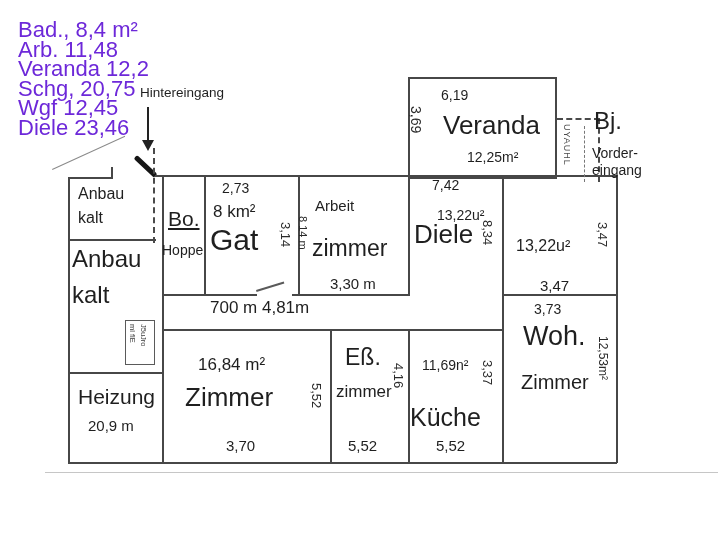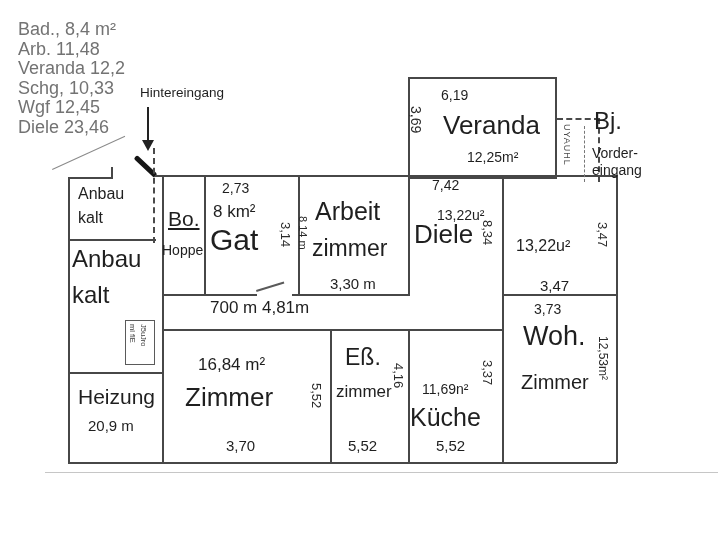--- a/index.html
+++ b/index.html
@@ -6,32 +6,32 @@
   .plan{position:relative;width:720px;height:548px;background:#ffffff;overflow:hidden;
         font-family:"Liberation Sans",sans-serif;color:#1f1f1f;}
   .lbl{position:absolute;white-space:nowrap;line-height:1.05;color:#1f1f1f;}
   .vlbl{position:absolute;white-space:nowrap;line-height:1;color:#2a2a2a;
         writing-mode:vertical-rl;}
   .wall{position:absolute;background:#474747;}
   .dashv{position:absolute;width:0;border-left:2px dashed #4a4a4a;}
   .dashh{position:absolute;height:0;border-top:2px dashed #4a4a4a;}
   .box{position:absolute;border:2px solid #474747;background:transparent;}
   .thinline{position:absolute;background:#8a8a8a;transform-origin:left top;}
-  .legend{position:absolute;left:18px;top:20px;font-size:18px;line-height:19.5px;color:#737373;}
+  .legend{position:absolute;left:18px;top:20px;font-size:22px;line-height:19.5px;color:#6d28d9;}
 </style>
 </head>
 <body>
 
 <div class="plan">
 
   <div class="legend">
     <div>Bad., 8,4 m²</div>
     <div>Arb. 11,48</div>
     <div>Veranda 12,2</div>
-    <div>Schg, 10,33</div>
+    <div>Schg, 20,75</div>
     <div>Wgf  12,45</div>
     <div>Diele  23,46</div>
   </div>
 
   <div class="thinline" style="left:52px;top:169px;width:80px;height:1.3px;transform:rotate(-24.5deg);"></div>
 
   <div class="lbl" style="left:140px;top:86px;font-size:13.5px;text-align:right;">Hintereingang</div>
   <div class="wall" style="left:147px;top:107px;width:2px;height:34px;background:#222;"></div>
   <div style="position:absolute;left:142px;top:140px;width:0;height:0;
               border-left:6px solid transparent;border-right:6px solid transparent;
@@ -107,34 +107,34 @@
 
   <div class="lbl" style="left:168px;top:208px;font-size:21px;text-decoration:underline;">Bo.</div>
   <div class="lbl" style="left:162px;top:243px;font-size:14px;">Hoppe</div>
 
   <div class="lbl" style="left:222px;top:181px;font-size:14px;">2,73</div>
   <div class="lbl" style="left:213px;top:203px;font-size:17px;">8 km²</div>
   <div class="lbl" style="left:210px;top:224px;font-size:30px;">Gat</div>
   <div class="vlbl" style="left:279px;top:222px;font-size:13px;">3,14</div>
   <div class="vlbl" style="left:297px;top:216px;font-size:11px;">8 14 m</div>
 
-  <div class="lbl" style="left:315px;top:198px;font-size:25px;">Arbeit</div>
+  <div class="lbl" style="left:315px;top:198px;font-size:15px;">Arbeit</div>
   <div class="lbl" style="left:312px;top:236px;font-size:23px;">zimmer</div>
   <div class="lbl" style="left:330px;top:276px;font-size:15px;">3,30 m</div>
 
   <div class="lbl" style="left:210px;top:299px;font-size:17px;">700 m 4,81m</div>
 
   <div class="lbl" style="left:198px;top:356px;font-size:17px;">16,84 m²</div>
   <div class="lbl" style="left:185px;top:384px;font-size:26px;">Zimmer</div>
   <div class="lbl" style="left:226px;top:438px;font-size:15px;">3,70</div>
   <div class="vlbl" style="left:310px;top:383px;font-size:13px;">5,52</div>
 
   <div class="lbl" style="left:345px;top:345px;font-size:23px;">Eß.</div>
   <div class="lbl" style="left:336px;top:383px;font-size:17px;">zimmer</div>
   <div class="vlbl" style="left:392px;top:363px;font-size:13px;">4,16</div>
   <div class="lbl" style="left:348px;top:438px;font-size:15px;">5,52</div>
 
-  <div class="lbl" style="left:422px;top:358px;font-size:14px;margin-top:24px;">11,69n²</div>
+  <div class="lbl" style="left:422px;top:358px;font-size:14px;">11,69n²</div>
   <div class="lbl" style="left:410px;top:404px;font-size:25px;">Küche</div>
   <div class="vlbl" style="left:481px;top:360px;font-size:13px;">3,37</div>
   <div class="lbl" style="left:436px;top:438px;font-size:15px;">5,52</div>
 
 </div>
 
 </body></html>

